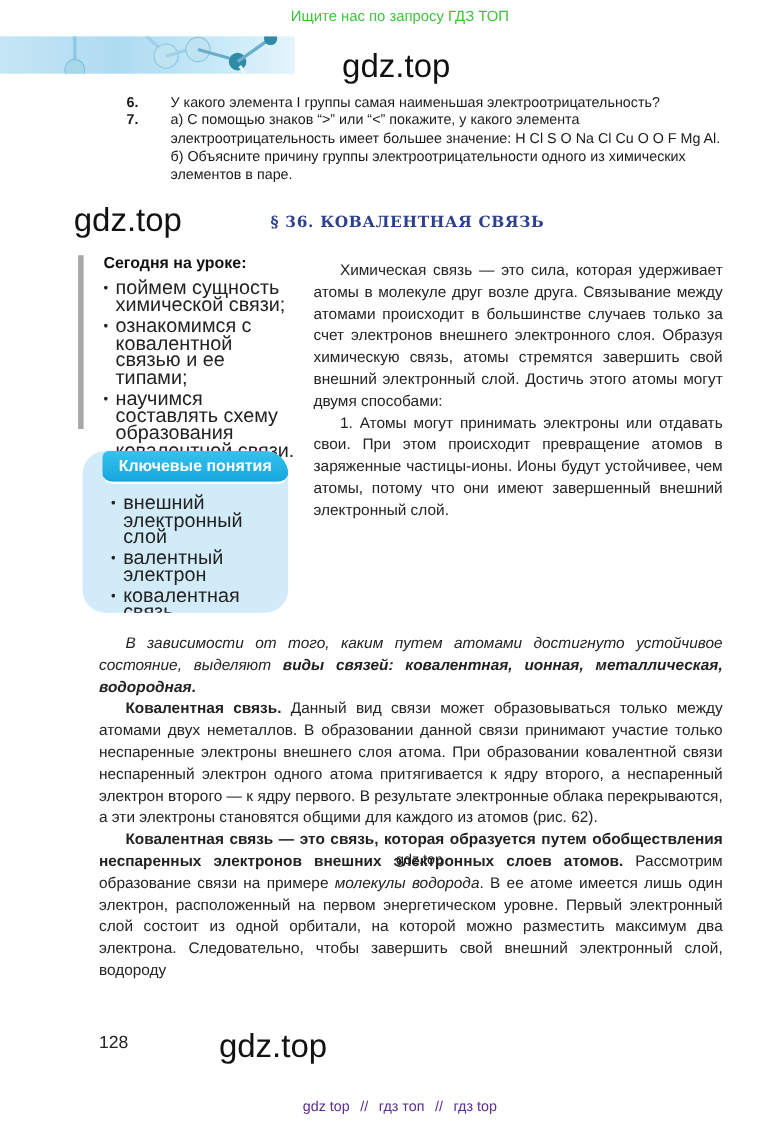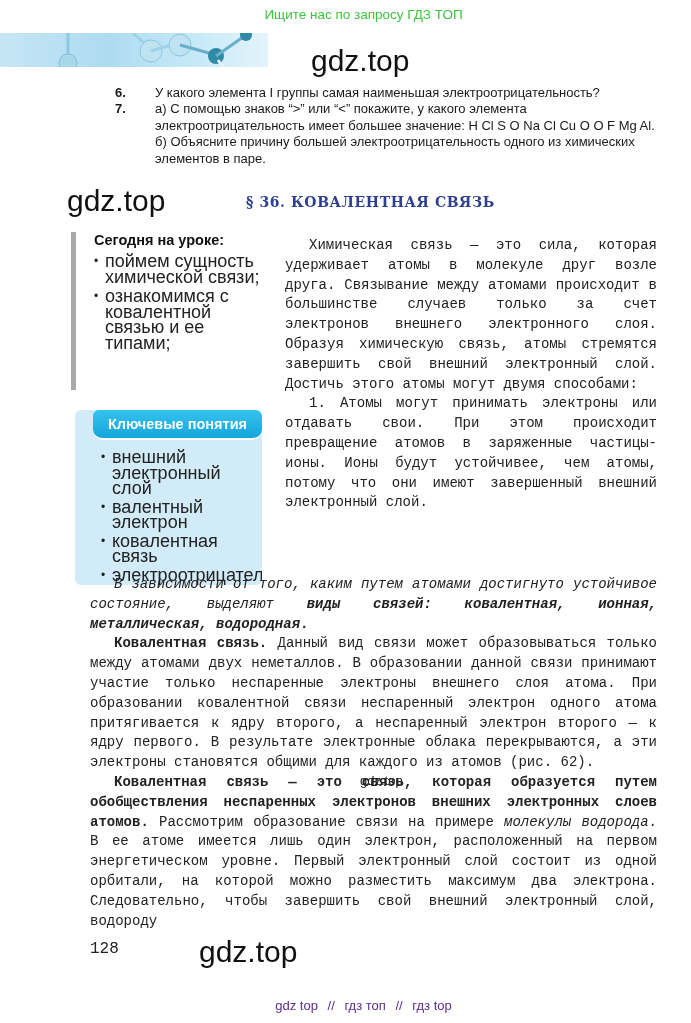--- a/index.html
+++ b/index.html
@@ -1,40 +1,40 @@
 <!DOCTYPE html>
 <html><head>
 <meta charset="utf-8">
 <style>
   html, body { margin: 0; padding: 0; background: #ffffff; }
   body { width: 691px; height: 1023px; position: relative; overflow: hidden; color: #222; }
   .abs { position: absolute; padding-left: 18px; }
   .sans { font-family: "Liberation Sans", "DejaVu Sans", sans-serif; }
-  .serif { font-family: Liberation Mono, monospace; }
+  .serif { font-family: Liberation Sans, sans-serif; }
 
   .promo { left: 0; width: 691px; top: 7px; text-align: center; font-size: 13.5px; color: #3ec43e; }
 
   .banner { left: 0; top: 33px; width: 250px; height: 34px; overflow: hidden;
     background: linear-gradient(90deg, #c6e6f5 0%, #aedbf1 40%, #c8eaf8 75%, #e4f4fb 100%); }
 
   .wm { font-size: 30px; color: #111; font-family: "Liberation Sans", sans-serif; }
 
   .q { font-size: 13px; line-height: 16.5px; color: #1a1a1a; }
   .q .num { position: absolute; left: 0; font-weight: bold; }
   .q .txt { margin-left: 22px; }
 
   .section-title { left: 228px; top: 194px; font-size: 14px; font-weight: bold; color: #2d3f8f; letter-spacing: 0.6px; font-family: "DejaVu Serif", serif; }
 
   .today { left: 71px; top: 232px; width: 178px; border-left: 5px solid #a8a8a8; height: 158px; }
   .today h3 { margin: 0 0 6px 0; font-size: 14.5px; font-weight: bold; color: #111; }
   .today ul, .keys ul { margin: 0; padding: 0; list-style: none; }
   .today li, .keys li { position: relative; padding-left: 11px; font-size: 18px; line-height: 15.5px; color: #222; margin-bottom: 4px; }
   .today li::before, .keys li::before { content: "•"; position: absolute; left: 0; top: 0; font-size: 12px; }
 
-  .keys { left: 75px; top: 410px; width: 169px; height: 175px; background: #d2ebf8; border-radius: 6px; overflow: hidden; }
+  .keys { left: 75px; top: 410px; width: 169px; height: 147px; background: #d2ebf8; border-radius: 21px; overflow: hidden; }
   .keys .kh { height: 28px; background: linear-gradient(#35c2ee, #16a6dc); color: #fff; font-weight: bold; font-size: 14.5px; text-align: center; line-height: 28px; border-radius: 6px 6px 10px 10px; border-bottom: 2px solid #fff; }
   .keys ul { padding: 10px 6px 0 8px; }
   .keys li { margin-bottom: 3px; }
 
   .body { font-size: 14px; line-height: 19.8px; color: #222; text-align: justify; }
   .body p { margin: 0; text-indent: 24px; }
   .col { left: 267px; top: 236px; width: 372px; }
   .full { left: 72px; width: 567px; }
   .it { font-style: italic; }
   .b { font-weight: bold; }
@@ -66,31 +66,32 @@
 
 <div class="abs wm" style="left:293px; top:44px;">gdz.top</div>
 
 <div class="abs sans q" style="left:115px; top:85px; width:530px;">
   <span class="num">6.</span>
   <div class="txt">У какого элемента I группы самая наименьшая электроотрицательность?</div>
 </div>
 <div class="abs sans q" style="left:115px; top:101px; width:530px;">
   <span class="num">7.</span>
   <div class="txt">а) С помощью знаков “&gt;” или “&lt;” покажите, у какого элемента электроотрицательность имеет большее значение:  H Cl   S O   Na Cl   Cu O   O F   Mg Al.</div>
-  <div class="txt">б) Объясните причину большей электроотрицательность одного из химических элементов в паре.</div>
+  <div class="txt">б) Объясните причину группы электроотрицательности одного из химических элементов в паре.</div>
 </div>
 
 <div class="abs wm" style="left:49px; top:184px;">gdz.top</div>
 <div class="abs section-title">§ 36. КОВАЛЕНТНАЯ  СВЯЗЬ</div>
 
 <div class="abs sans today">
   <h3>Сегодня на уроке:</h3>
   <ul>
     <li>поймем сущность химической связи;</li>
     <li>ознакомимся с ковалентной связью и ее типами;</li>
+    <li>научимся составлять схему образования ковалентной связи.</li>
   </ul>
 </div>
 
 <div class="abs sans keys">
   <div class="kh">Ключевые понятия</div>
   <ul>
     <li>внешний электронный слой</li>
     <li>валентный электрон</li>
     <li>ковалентная связь</li>
     <li>электроотрицательность</li>

